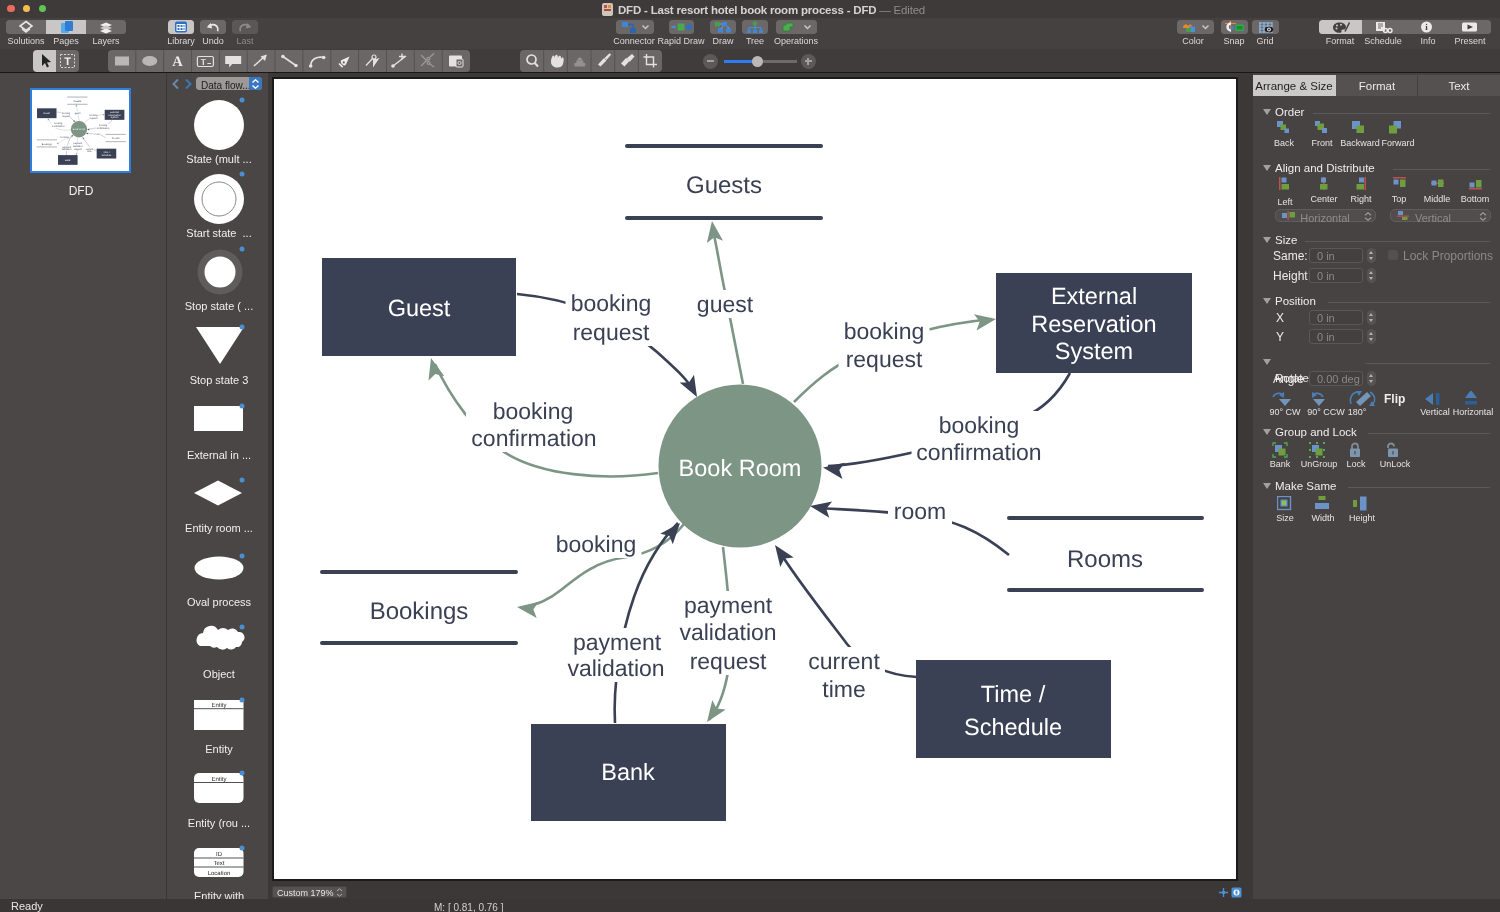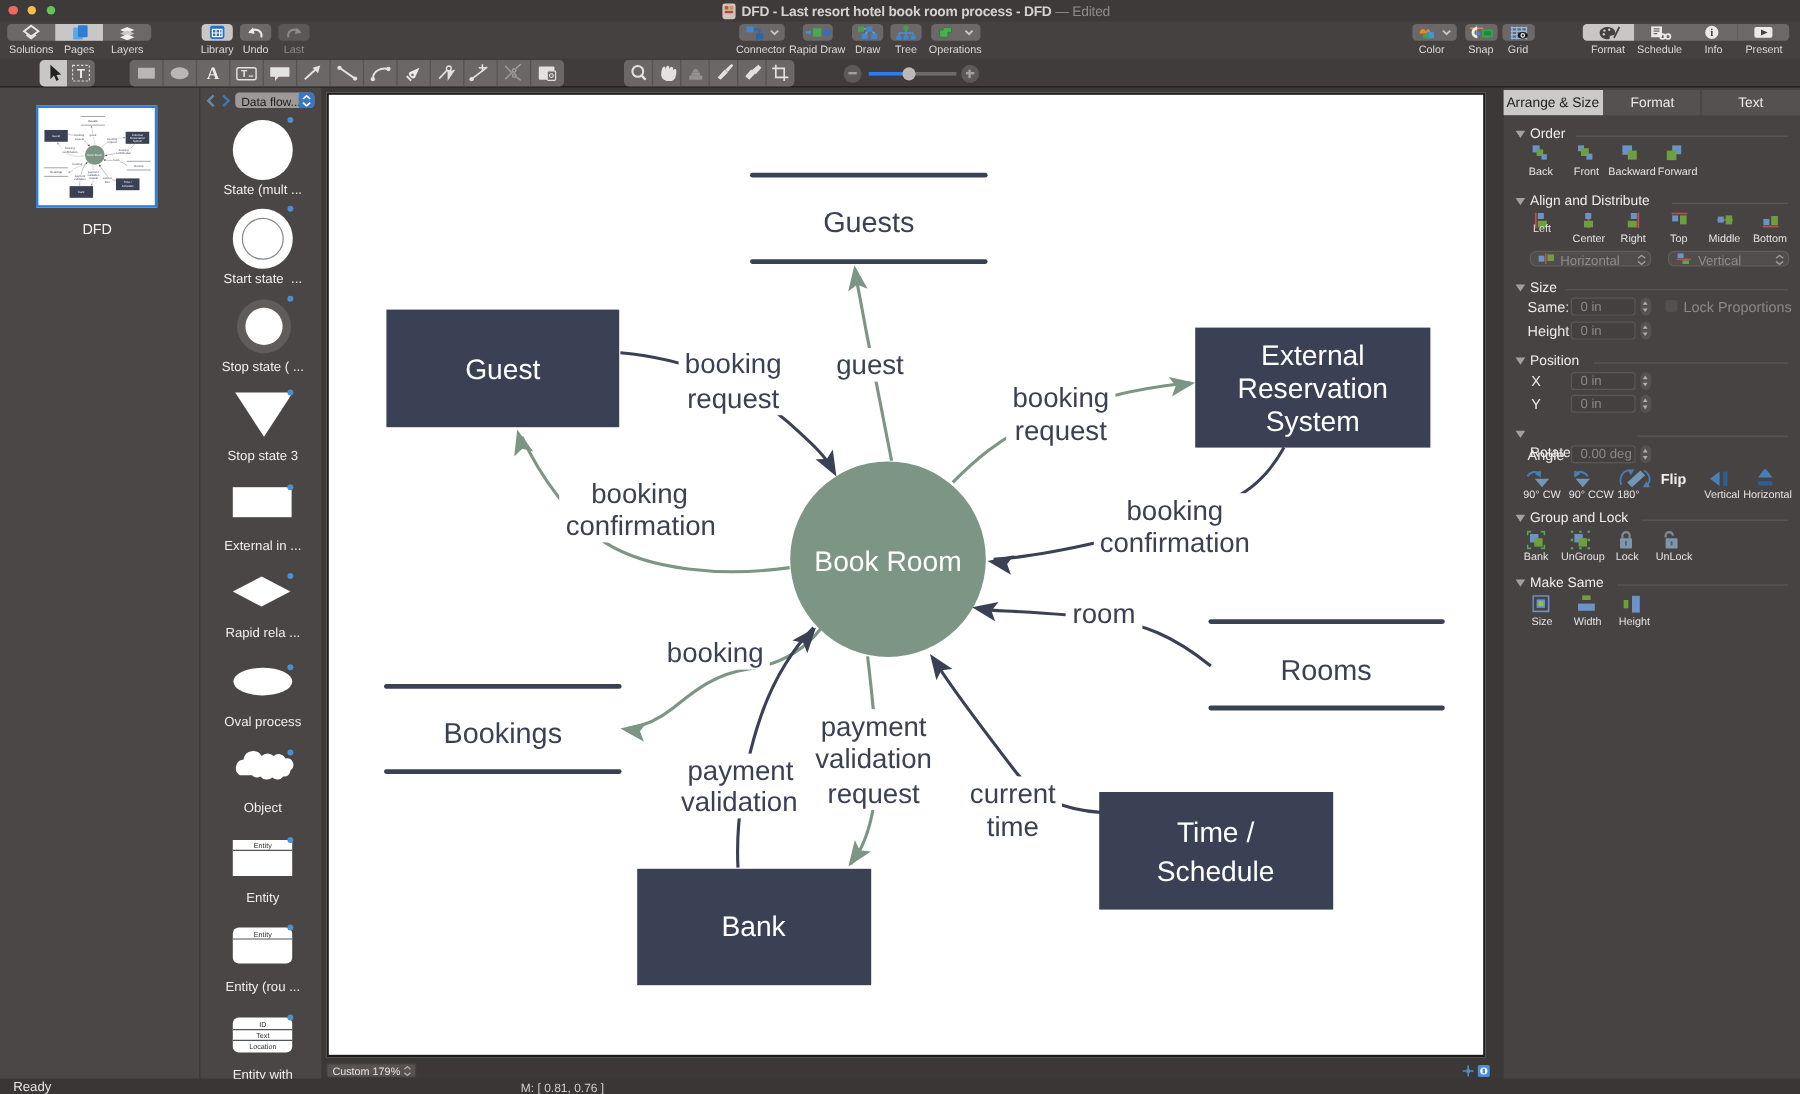--- a/index.html
+++ b/index.html
@@ -386,21 +386,21 @@
           <circle cx="75" cy="610" r="2.5"></circle>
           <circle cx="75" cy="683" r="2.5"></circle>
           <circle cx="75" cy="758" r="2.5"></circle>
         </g>
 </svg>
 <div class="shlbl" style="left:219px;top:159px">State (mult ...</div>
 <div class="shlbl" style="left:219px;top:233px">Start state&nbsp; ...</div>
 <div class="shlbl" style="left:219px;top:306px">Stop state ( ...</div>
 <div class="shlbl" style="left:219px;top:380px">Stop state 3</div>
 <div class="shlbl" style="left:219px;top:455px">External in ...</div>
-<div class="shlbl" style="left:219px;top:528px">Rapid rela ...</div>
+<div class="shlbl" style="left:219px;top:528px">Entity room ...</div>
 <div class="shlbl" style="left:219px;top:602px">Oval process</div>
 <div class="shlbl" style="left:219px;top:674px">Object</div>
 <div class="shlbl" style="left:219px;top:749px">Entity</div>
 <div class="shlbl" style="left:219px;top:823px">Entity (rou ...</div>
 <div class="shlbl" style="left:219px;top:896px">Entity with</div>
 </div>
 
 <div class="abs" style="left:268px;top:73px;width:985px;height:826px;background:#3c3837"></div>
 <div class="abs" style="left:272px;top:77px;width:966px;height:804px;background:#fff;border:2px solid #1b1b1b"></div>
 <div class="abs" style="left:272px;top:77px;width:966px;height:804px"><svg width="966" height="804" viewBox="0 0 966 804">
@@ -489,21 +489,21 @@
           <rect x="0" y="5.5" width="13" height="1.5" fill="#c0504d"></rect>
           <rect x="0.5" y="3.5" width="5" height="5" fill="#6b93c7"></rect>
           <rect x="7" y="2.5" width="5.5" height="7.5" fill="#6f9e3f"></rect>
         </g>
 <g transform="translate(190,0)">
           <rect x="0" y="11" width="13" height="1.5" fill="#c0504d"></rect>
           <rect x="0.5" y="5.5" width="5" height="5" fill="#6b93c7"></rect>
           <rect x="7" y="3" width="5.5" height="7.5" fill="#6f9e3f"></rect>
         </g>
 </svg>
-<div class="ilbl" style="left:1285px;top:190px">Left</div>
+<div class="ilbl" style="left:1285px;top:202px">Left</div>
 <div class="ilbl" style="left:1324px;top:199px">Center</div>
 <div class="ilbl" style="left:1361px;top:199px">Right</div>
 <div class="ilbl" style="left:1399px;top:199px">Top</div>
 <div class="ilbl" style="left:1437px;top:199px">Middle</div>
 <div class="ilbl" style="left:1475px;top:199px">Bottom</div>
 <div class="abs" style="left:1275px;top:209px;width:101px;height:13px;background:#514d4c;border:1px solid #615d5c;border-radius:5px"></div>
 <div class="abs" style="left:1390px;top:209px;width:101px;height:13px;background:#514d4c;border:1px solid #615d5c;border-radius:5px"></div>
 <svg class="abs" style="left:1282px;top:211px" width="14" height="9" viewBox="0 0 14 9">
         <rect x="0" y="2" width="5" height="5" fill="#6b93c7"></rect>
         <rect x="5.5" y="0" width="1.3" height="9" fill="#c0504d"></rect>

